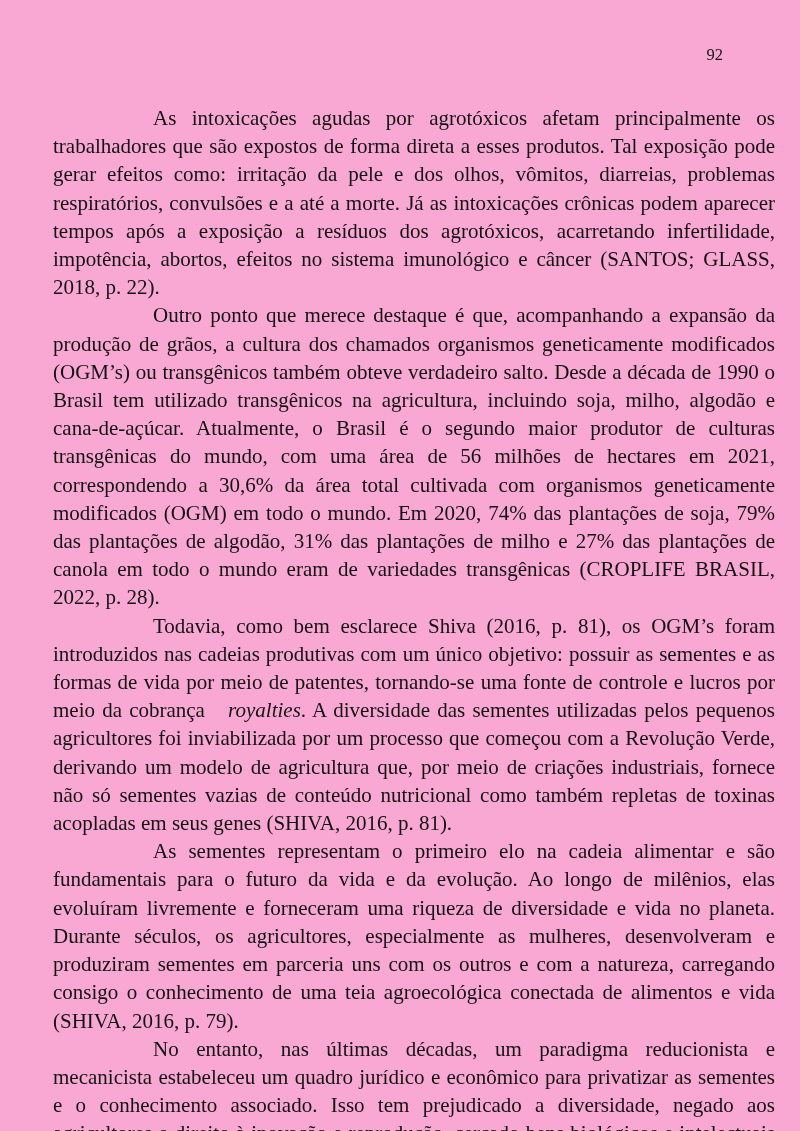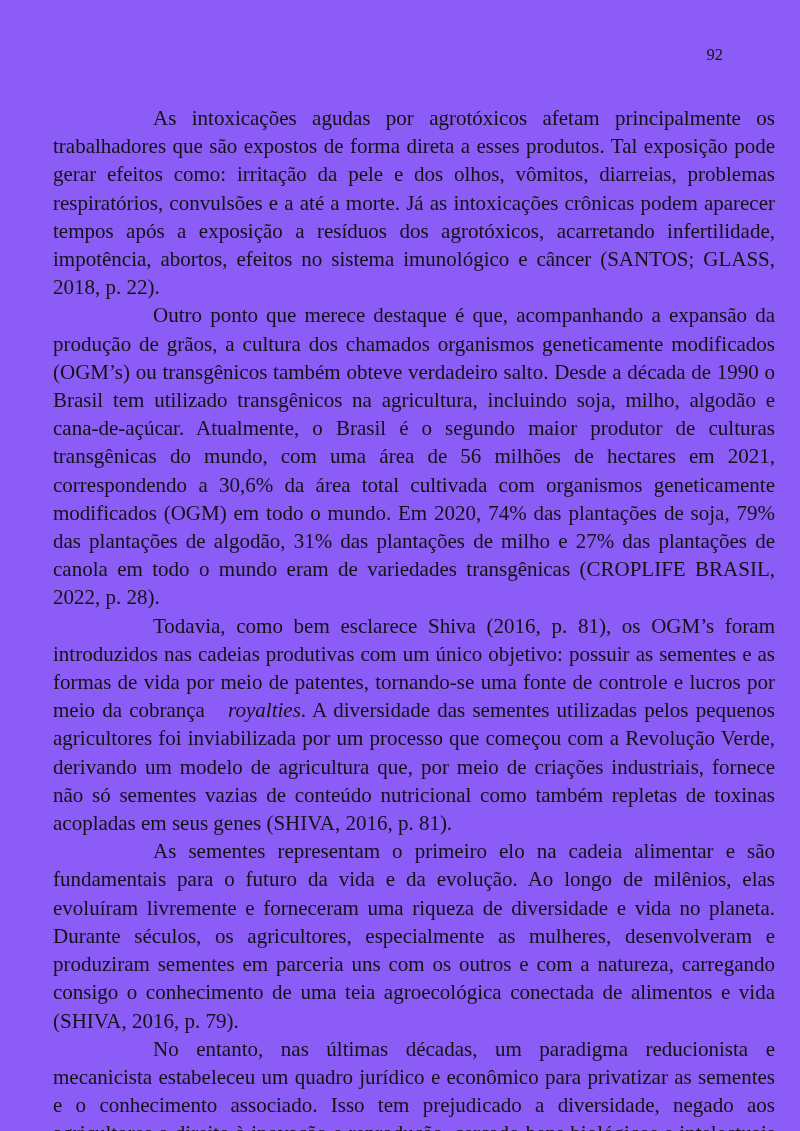--- a/index.html
+++ b/index.html
@@ -11,21 +11,21 @@
     width: 800px;
     height: 1131px;
     position: relative;
     overflow: hidden;
     font-family: "Liberation Serif", "DejaVu Serif", serif;
     color: #111111;
   }
   .page {
     position: absolute;
     inset: 0;
-    background: #8b5cf6;
+    background: #f9a8d4;
   }
   .page-number {
     position: absolute;
     top: 45px;
     right: 77px;
     font-size: 16.5px;
     line-height: 20px;
     color: #151515;
   }
   .body-text {

